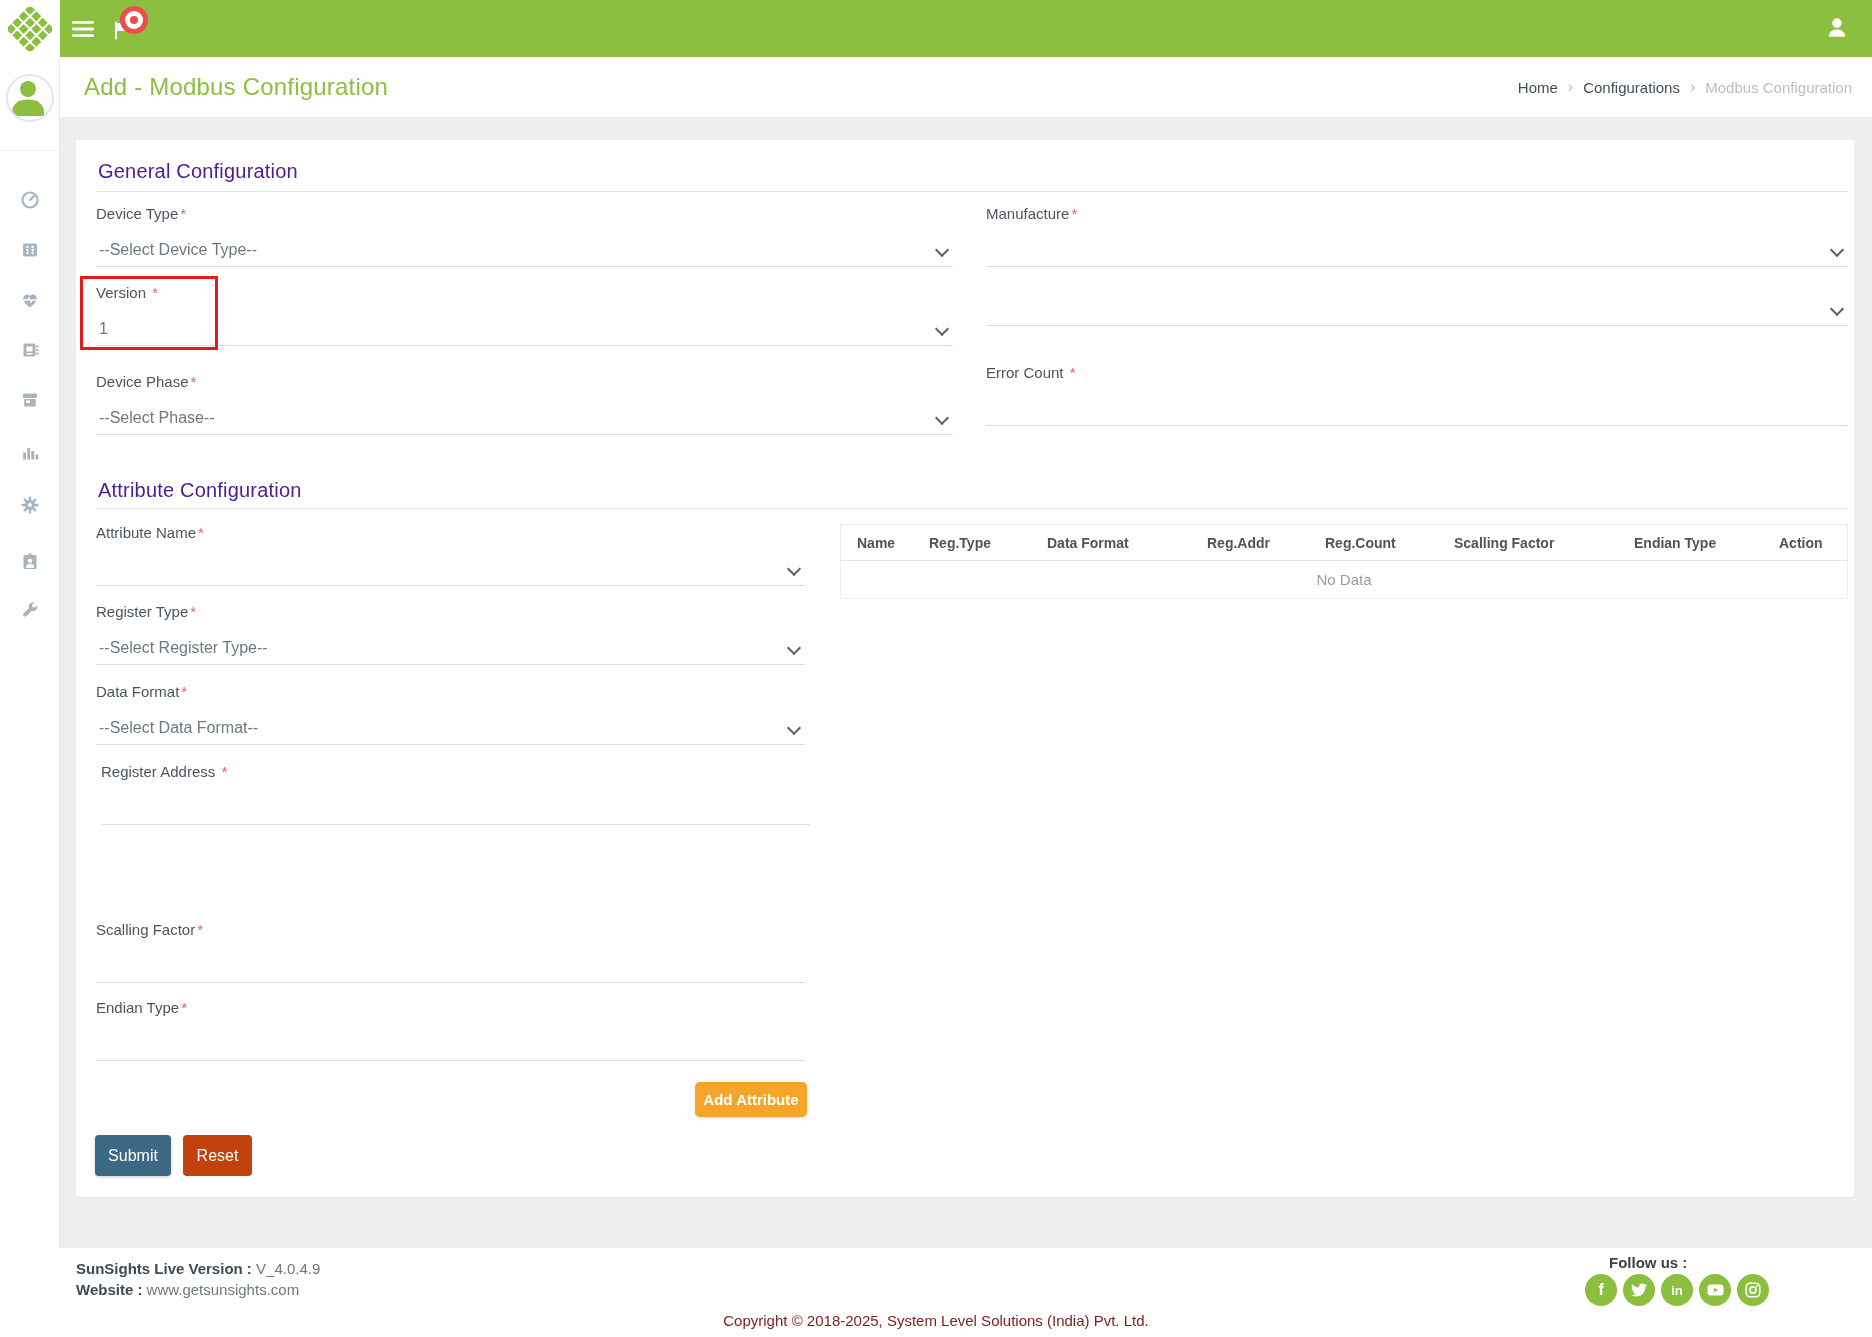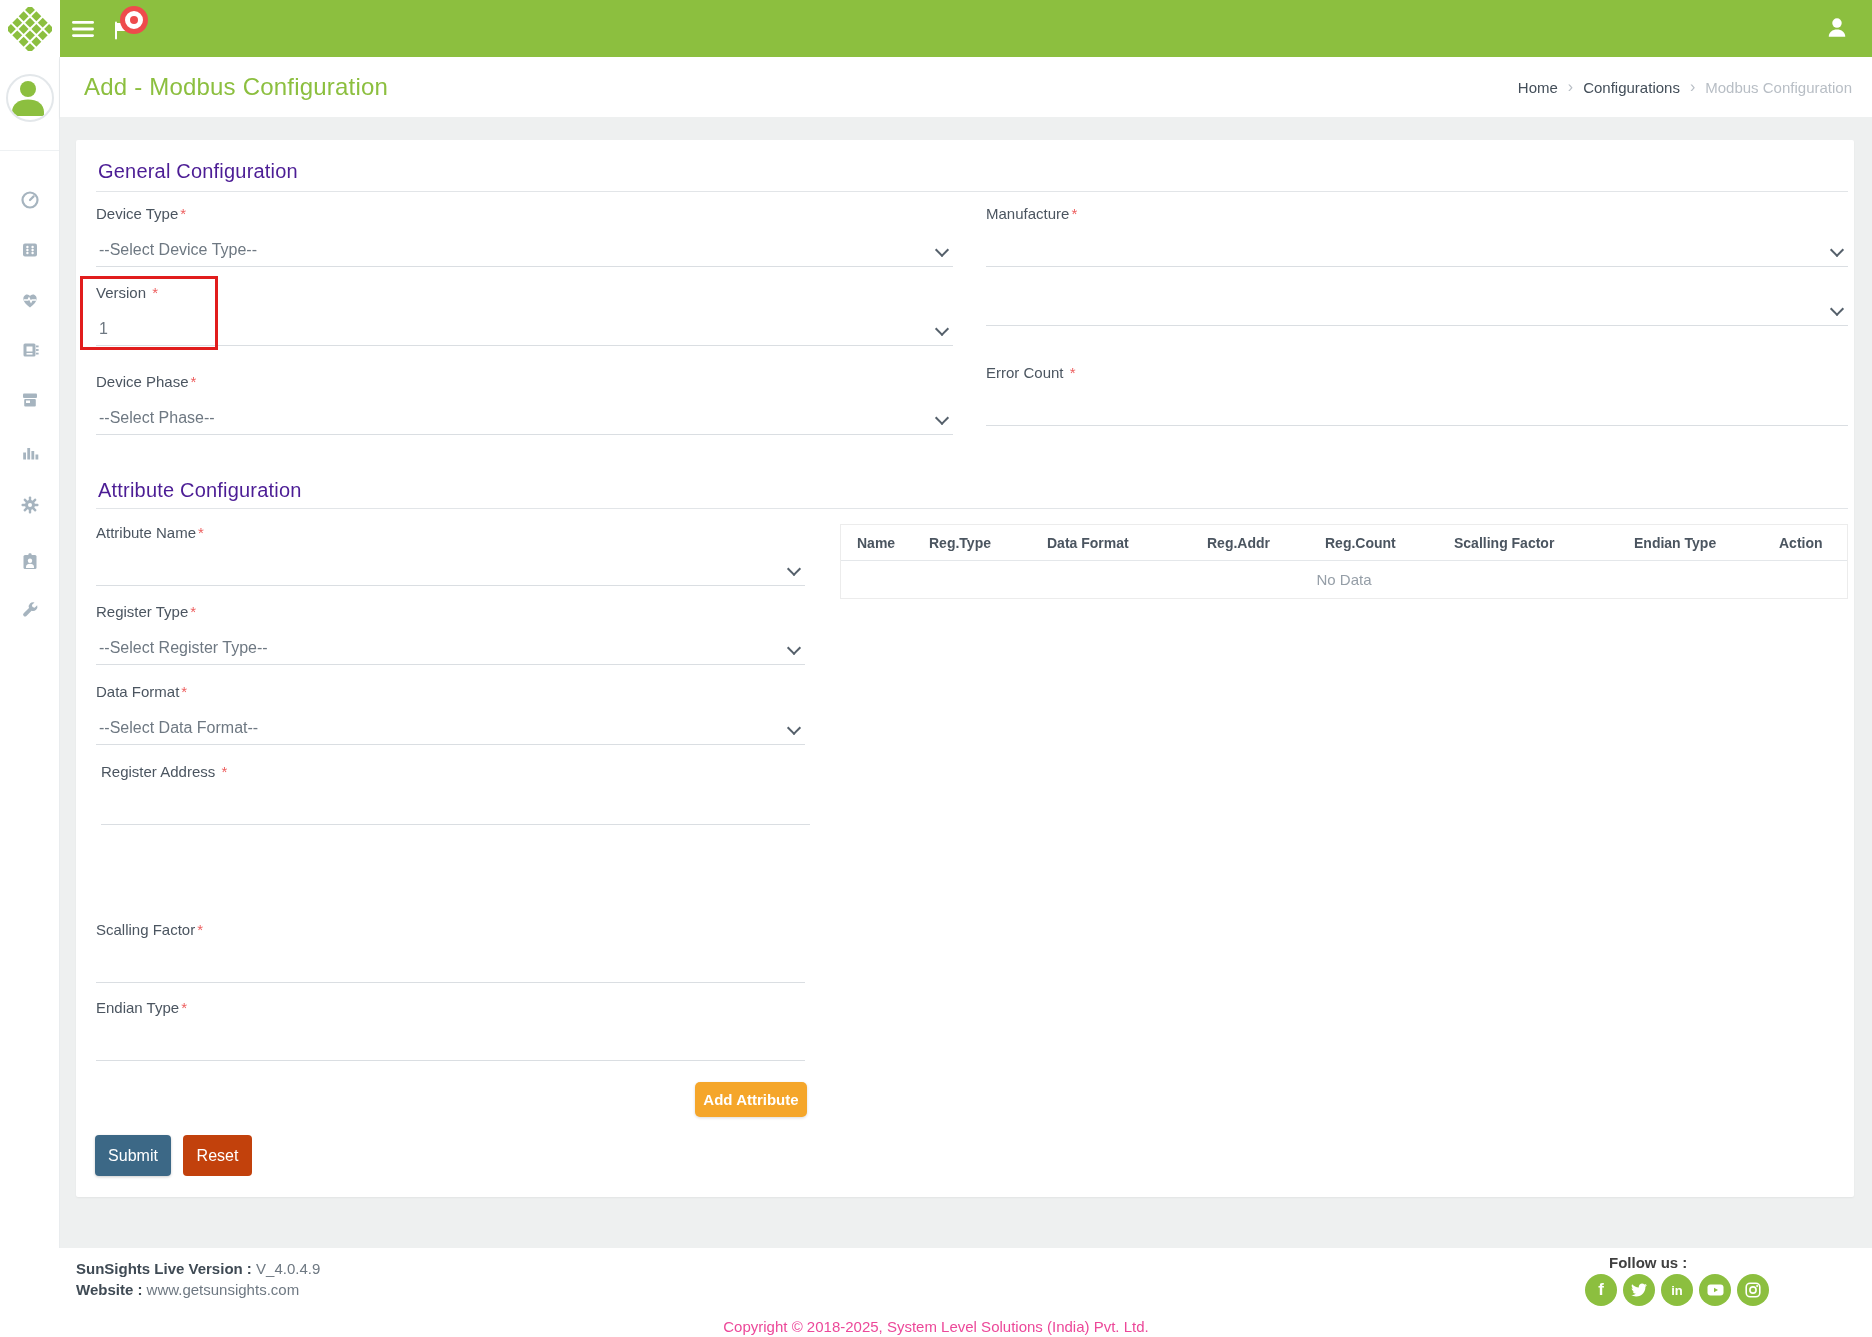--- a/index.html
+++ b/index.html
@@ -79,22 +79,22 @@
   
   .footer{position:absolute;left:0;top:1248px;width:1872px;height:89px;background:#fff;}
   .foot-left{position:absolute;left:76px;top:10px;font-size:15px;line-height:21px;color:#6e7882;}
   .foot-left b{color:#3f4a54;}
   .follow-lbl{position:absolute;left:1585px;top:6px;font-size:15px;font-weight:bold;color:#404040;margin-left:24px;}
   .socials{position:absolute;left:1585px;top:26px;display:flex;gap:6px;}
   .soc{width:32px;height:32px;border-radius:50%;background:#8cbf3f;display:flex;
        align-items:center;justify-content:center;color:#fff;cursor:pointer;}
   .soc.fb{font-size:17px;font-weight:bold;}
   .soc.li{font-size:13px;font-weight:bold;}
-  .copyright{position:absolute;left:0;top:70px;width:100%;text-align:center;
-             font-size:15px;color:#ec4899;}
+  .copyright{position:absolute;left:0;top:64px;width:100%;text-align:center;
+             font-size:15px;color:#7f1d1d;}
 </style>
 </head>
 <body>
 
 <div class="app">
 
   <div class="topbar">
     <div class="logo-box">
       <svg width="44" height="44" viewBox="0 0 44 44">
         <g fill="#8cbf3f" transform="rotate(45 22 22)">

